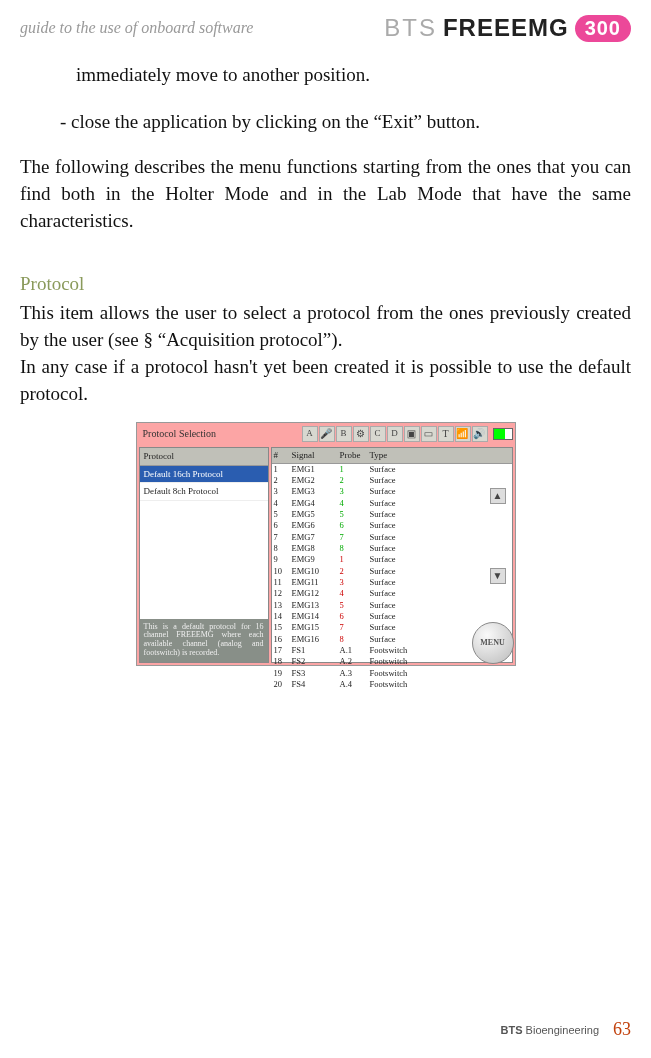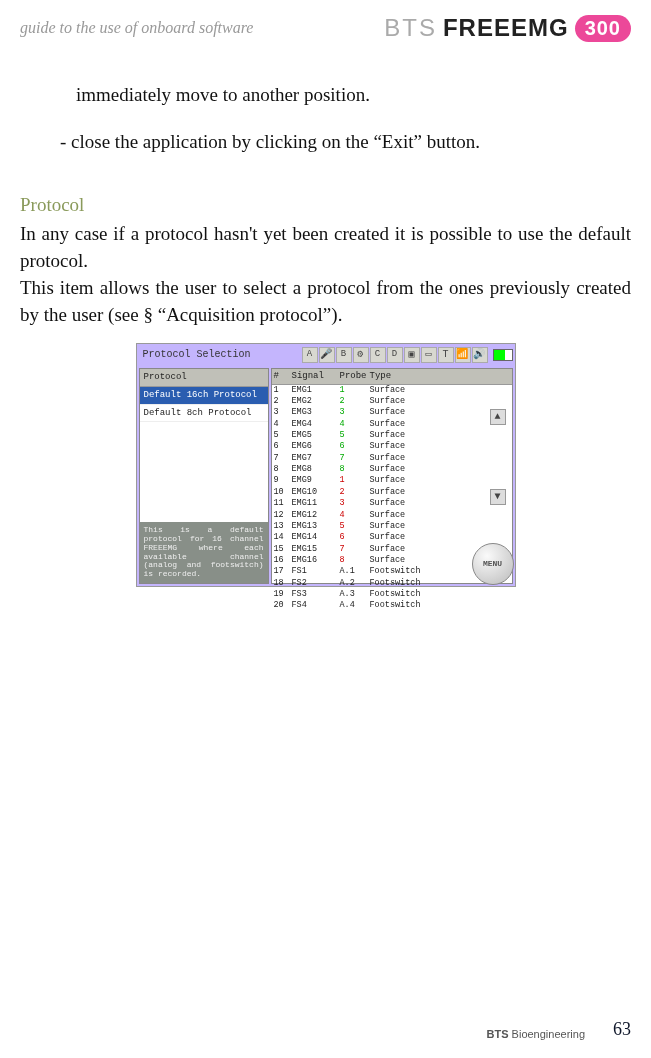--- a/index.html
+++ b/index.html
@@ -9,21 +9,21 @@
     background: #fff;
     font-family: Georgia, 'Times New Roman', serif;
     color: #222;
     position: relative;
     padding: 10px 20px 20px 20px;
   }
   .header {
     display: flex;
     justify-content: space-between;
     align-items: center;
-    margin-bottom: 40px;
+    margin-bottom: 20px;
     padding-top: 4px;
   }
   .guide-text {
     font-style: italic;
     color: #999;
     font-size: 16px;
   }
   .logo {
     display: flex;
     align-items: center;
@@ -65,23 +65,23 @@
   .section-title {
     color: #8a9a5b;
     font-size: 19px;
     margin-top: 36px;
     margin-bottom: 2px;
   }
   
   .shot {
     width: 380px;
     margin: 14px auto 0 auto;
-    background: #c4b5fd;
+    background: #fca5a5;
     border: 1px solid #999;
-    font-family: Liberation Mono, monospace;
+    font-family: Liberation Serif, serif;
     font-size: 9px;
     color: #222;
   }
   .shot-top {
     display: flex;
     align-items: stretch;
   }
   .shot-title {
     flex: 1;
     padding: 4px 6px;
@@ -204,54 +204,55 @@
     justify-content: center;
     color: #444;
   }
   .nav-up { top: 40px; }
   .nav-down { top: 120px; }
   .footer {
     position: absolute;
     bottom: 18px;
     right: 20px;
     display: flex;
-    align-items: flex-end;
-    gap: 28px;
+    align-items: center;
+    gap: 14px;
     font-family: Arial, sans-serif;
     margin-top: 16px;
   }
   .footer .brand {
     font-size: 11px;
     color: #555;
   }
   .footer .brand b { font-weight: 900; }
   .footer .pnum {
     font-family: Georgia, serif;
     font-size: 18px;
-    color: #0f172a;
+    color: #c2410c;
   }
 </style>
 </head>
 <body>
 
 <div class="header">
   <div class="guide-text">guide to the use of onboard software</div>
   <div class="logo">
     <span class="logo-bts">BTS</span>
     <span class="logo-freeemg">FREEEMG</span>
     <span class="badge-300">300</span>
   </div>
 </div>
 
 <div class="content">
   <div class="indent1">immediately move to another position.</div>
   <div class="indent-dash">- close the application by clicking on the “Exit” button.</div>
+  <div class="para">The following describes the menu functions starting from the ones that you can find both in the Holter Mode and in the Lab Mode that have the same characteristics.</div>
   <div class="section-title">Protocol</div>
+  <div>This item allows the user to select a protocol from the ones previously created by the user  (see § “Acquisition protocol”).</div>
   <div>In any case if a protocol hasn't yet been created it is possible to use the default protocol.</div>
-  <div>This item allows the user to select a protocol from the ones previously created by the user  (see § “Acquisition protocol”).</div>
 
   <div class="shot">
     <div class="shot-top">
       <div class="shot-title">Protocol Selection</div>
       <div class="tabs">
         <div class="tab">A</div>
         <div class="tab icon">🎤</div>
         <div class="tab">B</div>
         <div class="tab icon">⚙</div>
         <div class="tab">C</div>

